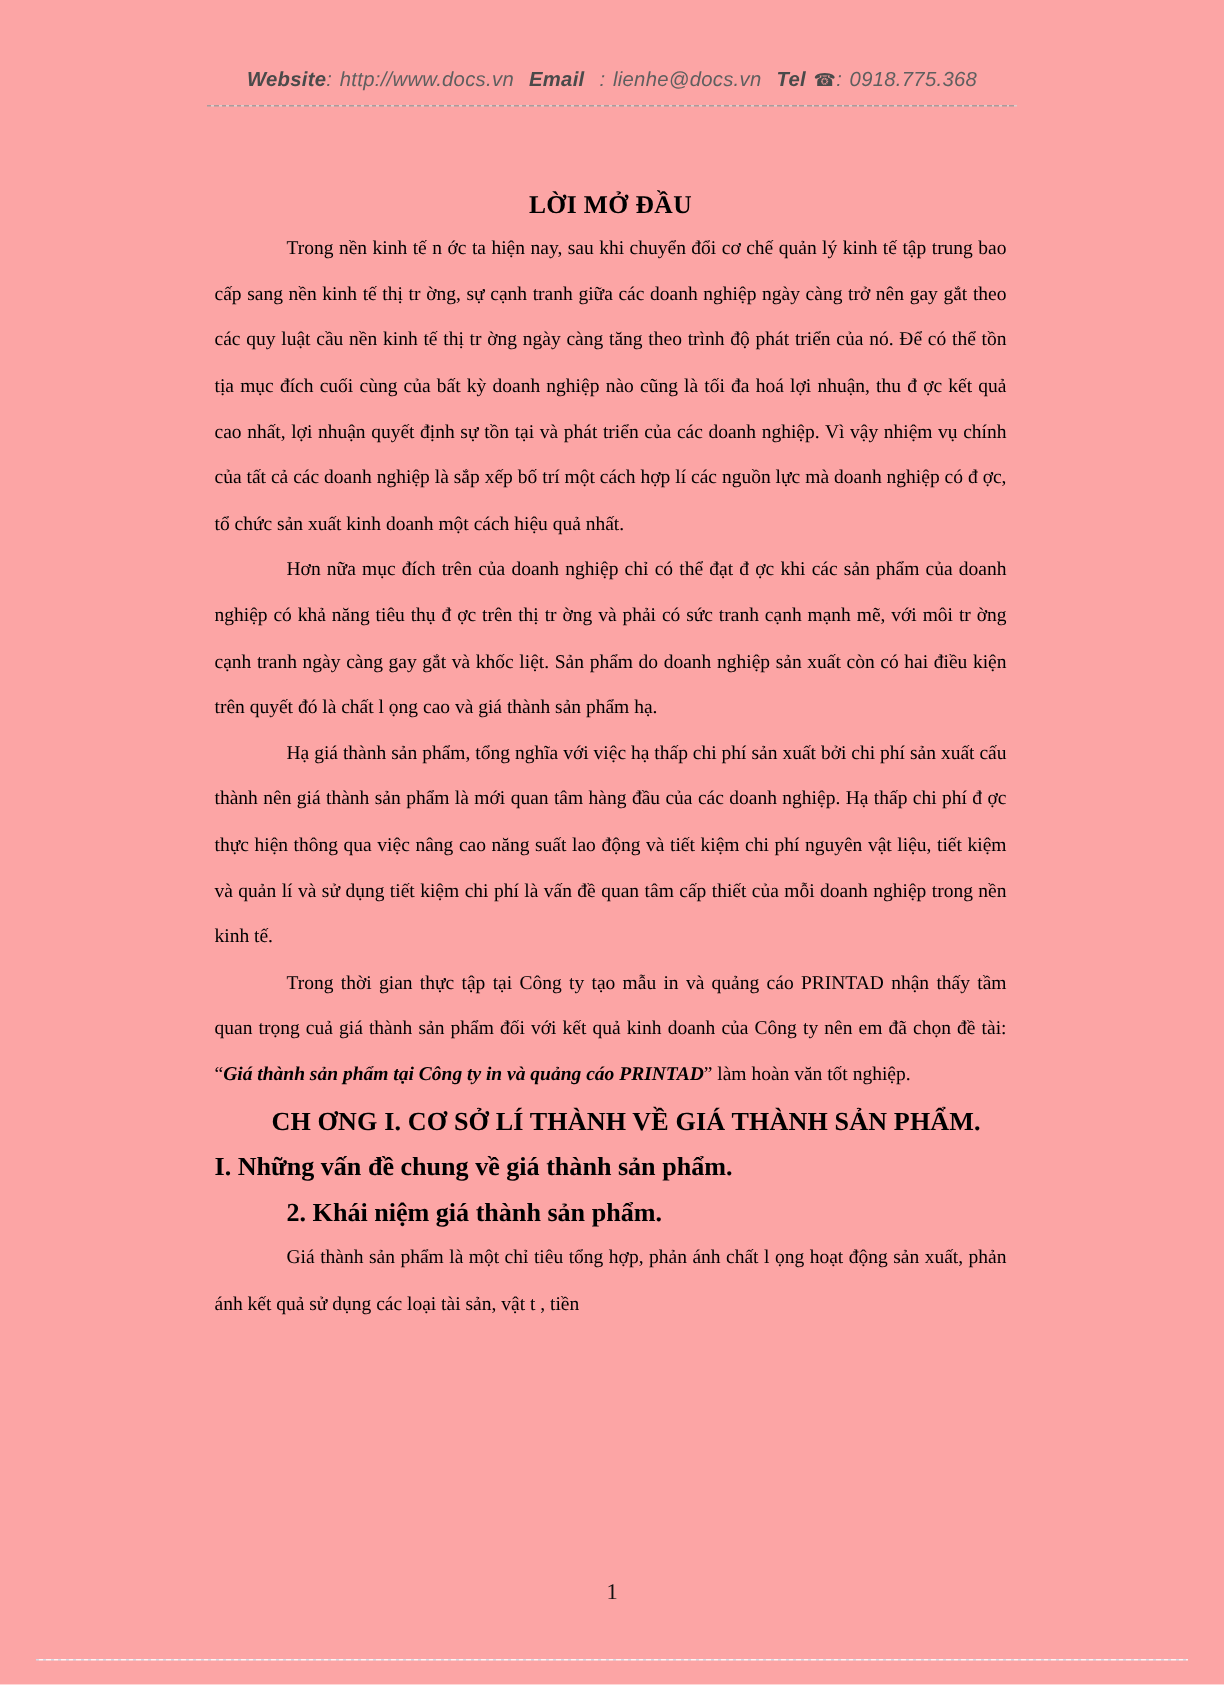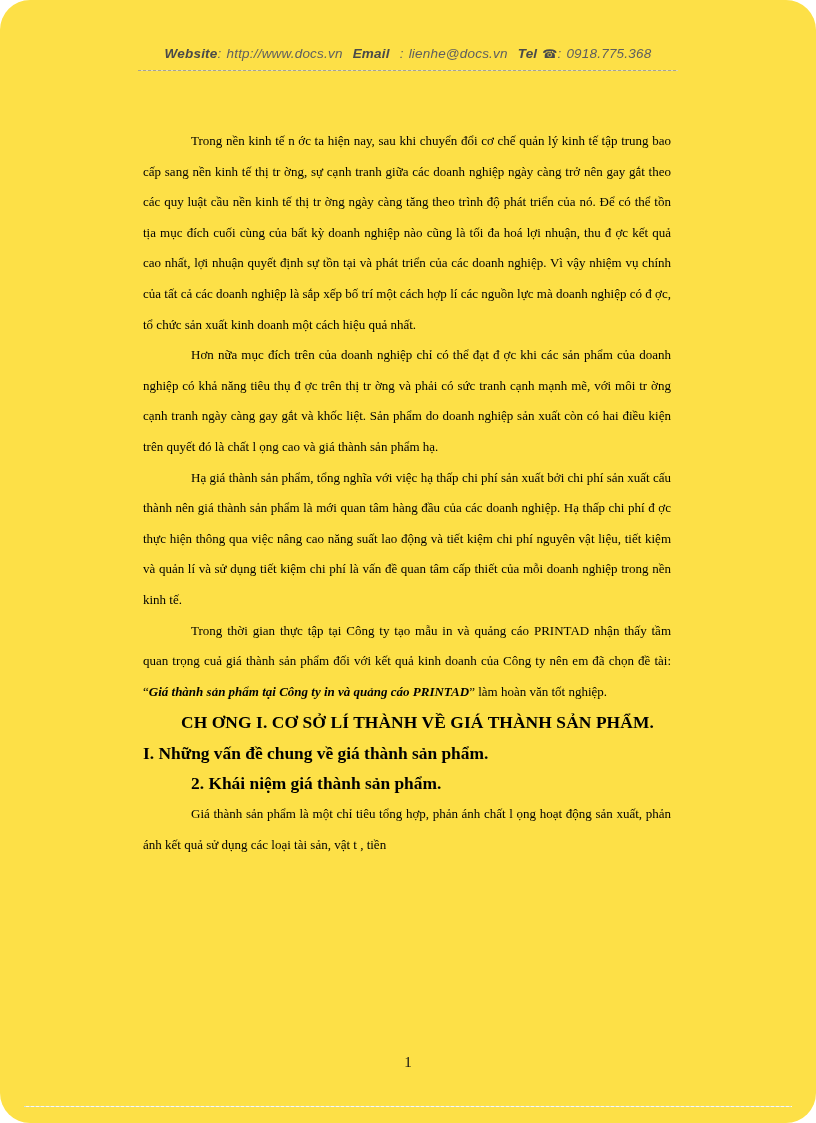--- a/index.html
+++ b/index.html
@@ -7,24 +7,23 @@
     padding: 0;
     background: #ffffff;
   }
   body {
     font-family: "Liberation Serif", "DejaVu Serif", serif;
   }
   .page {
     position: relative;
     width: 816px;
     height: 1123px;
-    background: #fde047;
+    background: #fca5a5;
     overflow: hidden;
     box-sizing: border-box;
-    border-radius: 30px;
   }
 
   
   .header {
     position: absolute;
     top: 44px;
     left: 0;
     width: 816px;
     text-align: center;
     white-space: nowrap;
@@ -154,20 +153,21 @@
 
 <div class="page">
 
   <div class="header">
     <span class="header-line"><span class="hdr-label">Website</span><span class="hdr-val">:</span><span class="hdr-gap-sm"></span><span class="hdr-val">http://www.docs.vn</span><span class="hdr-gap"></span><span class="hdr-label">Email</span><span class="hdr-gap"></span><span class="hdr-val">:</span><span class="hdr-gap-sm"></span><span class="hdr-val">lienhe@docs.vn</span><span class="hdr-gap"></span><span class="hdr-label">Tel</span><span class="hdr-gap-sm"></span><span class="phone-glyph">☎</span><span class="hdr-val">:</span><span class="hdr-gap-sm"></span><span class="hdr-val">0918.775.368</span></span>
   </div>
   <div class="header-rule"></div>
 
   <div class="body-block">
 
+    <div class="doc-title">LỜI MỞ ĐẦU</div>
 
     <p class="para">Trong nền kinh tế n ớc ta hiện nay, sau khi chuyển đổi cơ chế quản lý kinh tế tập trung bao cấp sang nền kinh tế thị tr ờng, sự cạnh tranh giữa các doanh nghiệp ngày càng trở nên gay gắt theo các quy luật cầu nền kinh tế thị tr ờng ngày càng tăng theo trình độ phát triển của nó. Để có thể tồn tịa mục đích cuối cùng của bất kỳ doanh nghiệp nào cũng là tối đa hoá lợi nhuận, thu đ ợc kết quả cao nhất, lợi nhuận quyết định sự tồn tại và phát triển của các doanh nghiệp. Vì vậy nhiệm vụ chính của tất cả các doanh nghiệp là sắp xếp bố trí một cách hợp lí các nguồn lực mà doanh nghiệp có đ ợc, tổ chức sản xuất kinh doanh một cách hiệu quả nhất.</p>
     <p class="para">Hơn nữa mục đích trên của doanh nghiệp chỉ có thể đạt đ ợc khi các sản phẩm của doanh nghiệp có khả năng tiêu thụ đ ợc trên thị tr ờng và phải có sức tranh cạnh mạnh mẽ, với môi tr ờng cạnh tranh ngày càng gay gắt và khốc liệt. Sản phẩm do doanh nghiệp sản xuất còn có hai điều kiện trên quyết đó là chất l ọng cao và giá thành sản phẩm hạ.</p>
     <p class="para">Hạ giá thành sản phẩm, tổng nghĩa với việc hạ thấp chi phí sản xuất bởi chi phí sản xuất cấu thành nên giá thành sản phẩm là mới quan tâm hàng đầu của các doanh nghiệp. Hạ thấp chi phí đ ợc thực hiện thông qua việc nâng cao năng suất lao động và tiết kiệm chi phí nguyên vật liệu, tiết kiệm và quản lí và sử dụng tiết kiệm chi phí là vấn đề quan tâm cấp thiết của mỗi doanh nghiệp trong nền kinh tế.</p>
 
     <p class="para"><span>Trong thời gian thực tập tại Công ty tạo mẫu in và quảng cáo PRINTAD nhận thấy tầm quan trọng cuả giá thành sản phẩm đối với kết quả kinh doanh của Công ty nên em đã chọn đề tài: “</span><span class="em-title">Giá thành sản phẩm tại Công ty in và quảng cáo PRINTAD</span><span>” làm hoàn văn tốt nghiệp.</span></p>
 
     <p class="heading-ch">CH   ƠNG I. CƠ SỞ LÍ THÀNH VỀ GIÁ THÀNH SẢN PHẨM.</p>
     <p class="heading-sec">I. Những vấn đề chung về giá thành sản phẩm.</p>
     <p class="heading-sub">2. Khái niệm giá thành sản phẩm.</p>

